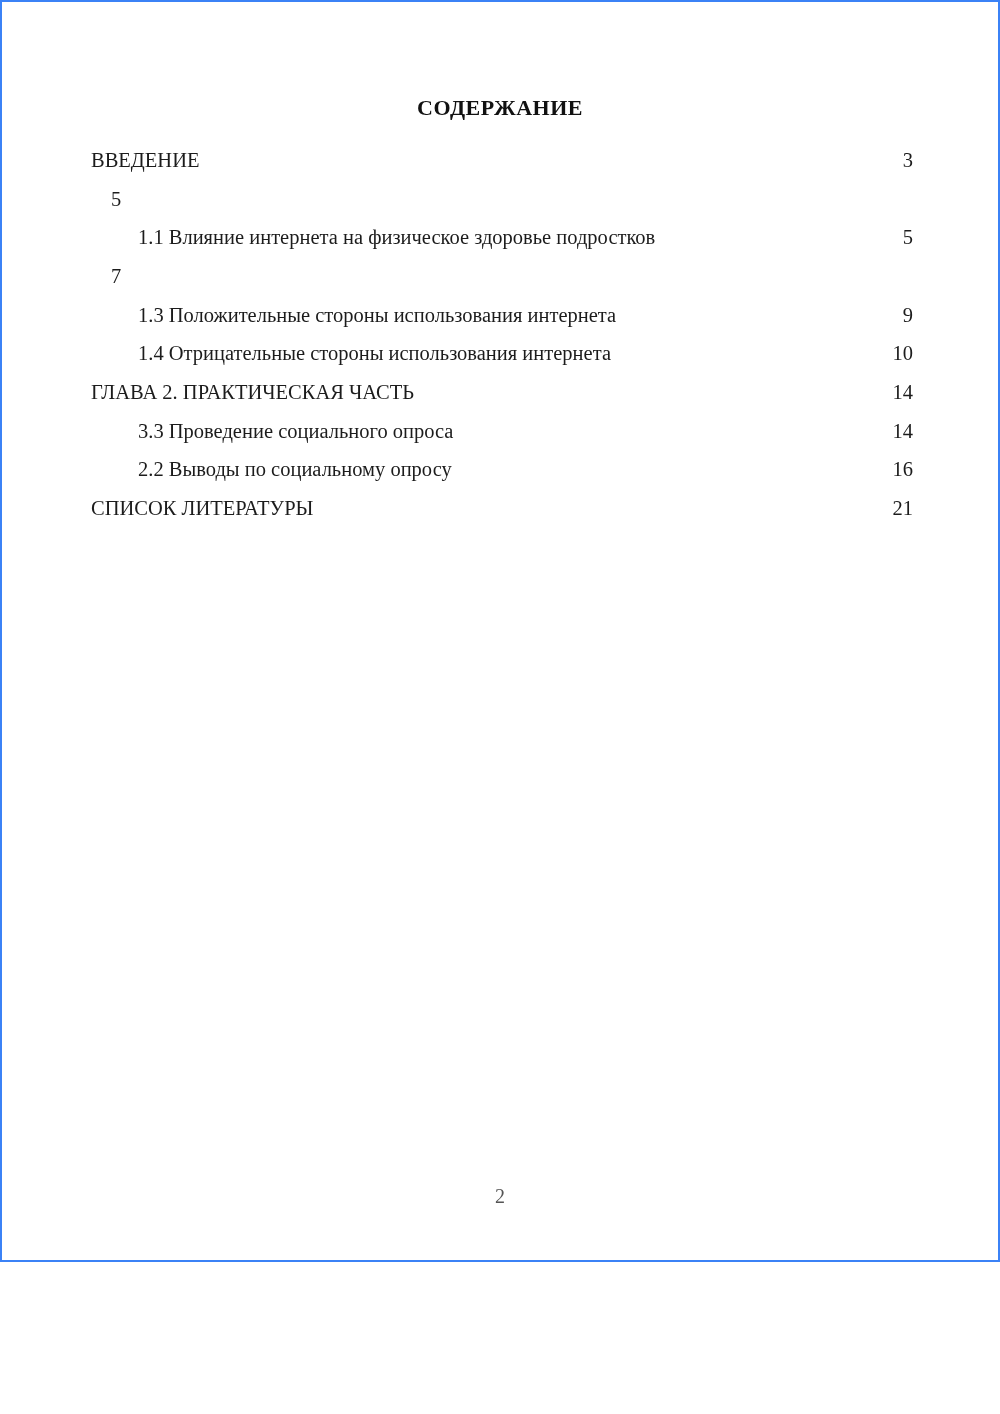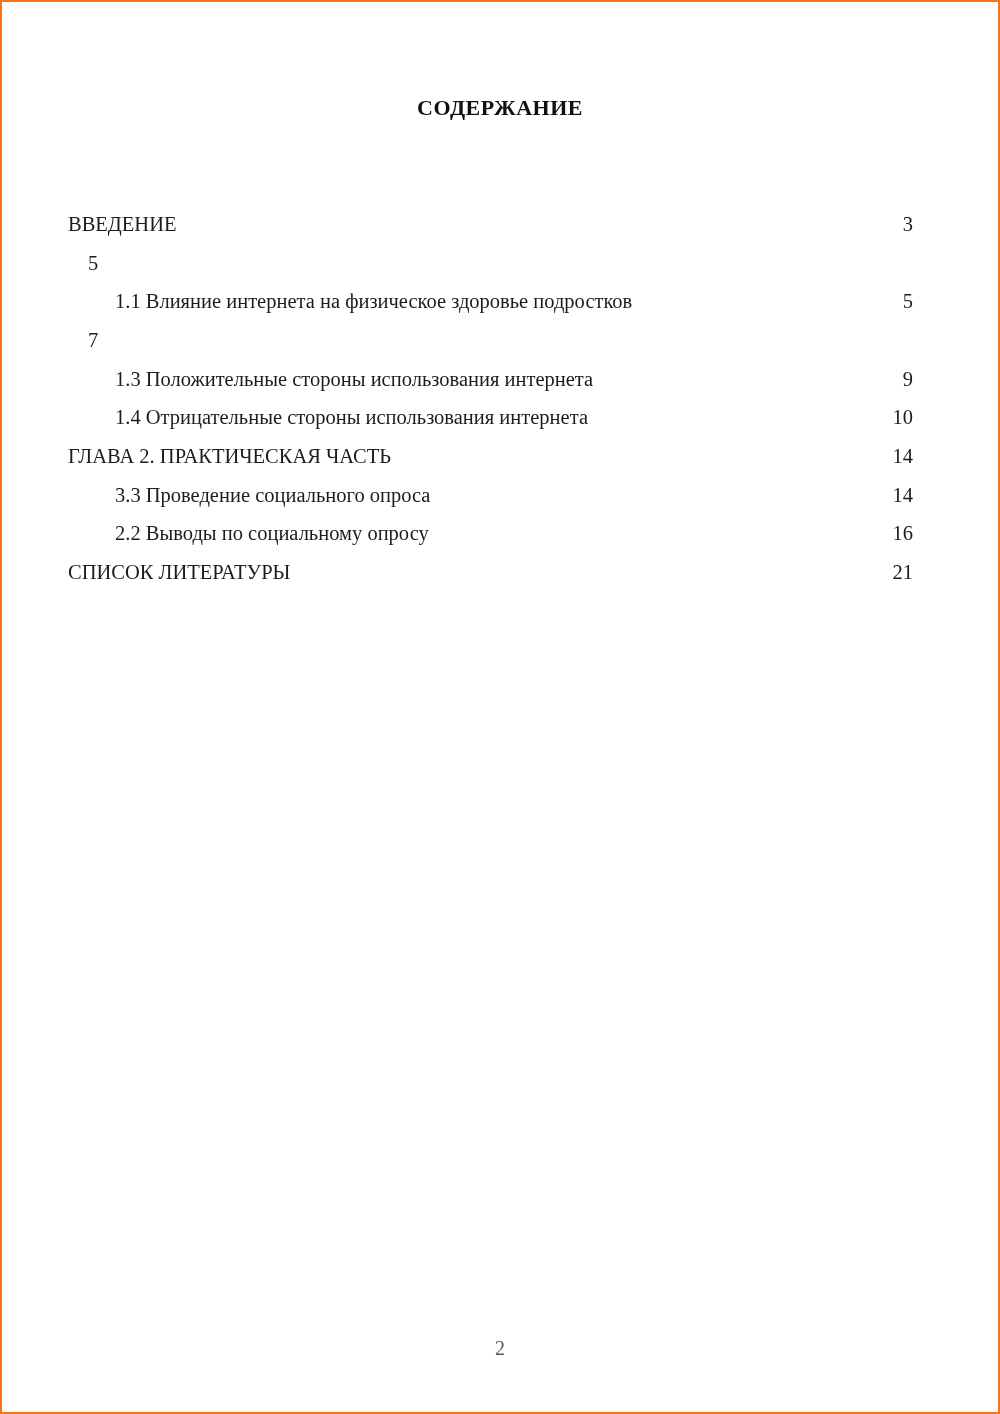--- a/index.html
+++ b/index.html
@@ -3,40 +3,40 @@
 <meta charset="utf-8">
 <style>
   html, body {
     margin: 0;
     padding: 0;
     background: #ffffff;
   }
   .page {
     position: relative;
     width: 1000px;
-    height: 1414px;
+    height: 1262px;
     box-sizing: border-box;
     background: #ffffff;
-    border: 2px solid #f97316;
+    border: 2px solid #3b82f6;
     font-family: "Liberation Serif", "DejaVu Serif", serif;
     color: #1c1c1c;
     overflow: hidden;
   }
   .doc-title {
     margin-top: 93px;
     margin-bottom: 0;
     text-align: center;
     font-size: 22px;
     font-weight: bold;
     letter-spacing: 0.5px;
     color: #111;
   }
   .toc {
-    margin-top: 90px;
-    padding-left: 66px;
+    margin-top: 26px;
+    padding-left: 89px;
     padding-right: 85px;
   }
   .toc-row {
     display: flex;
     align-items: flex-end;
     justify-content: space-between;
     margin-bottom: 11px;
     font-size: 20.5px;
     line-height: 1.35;
   }

